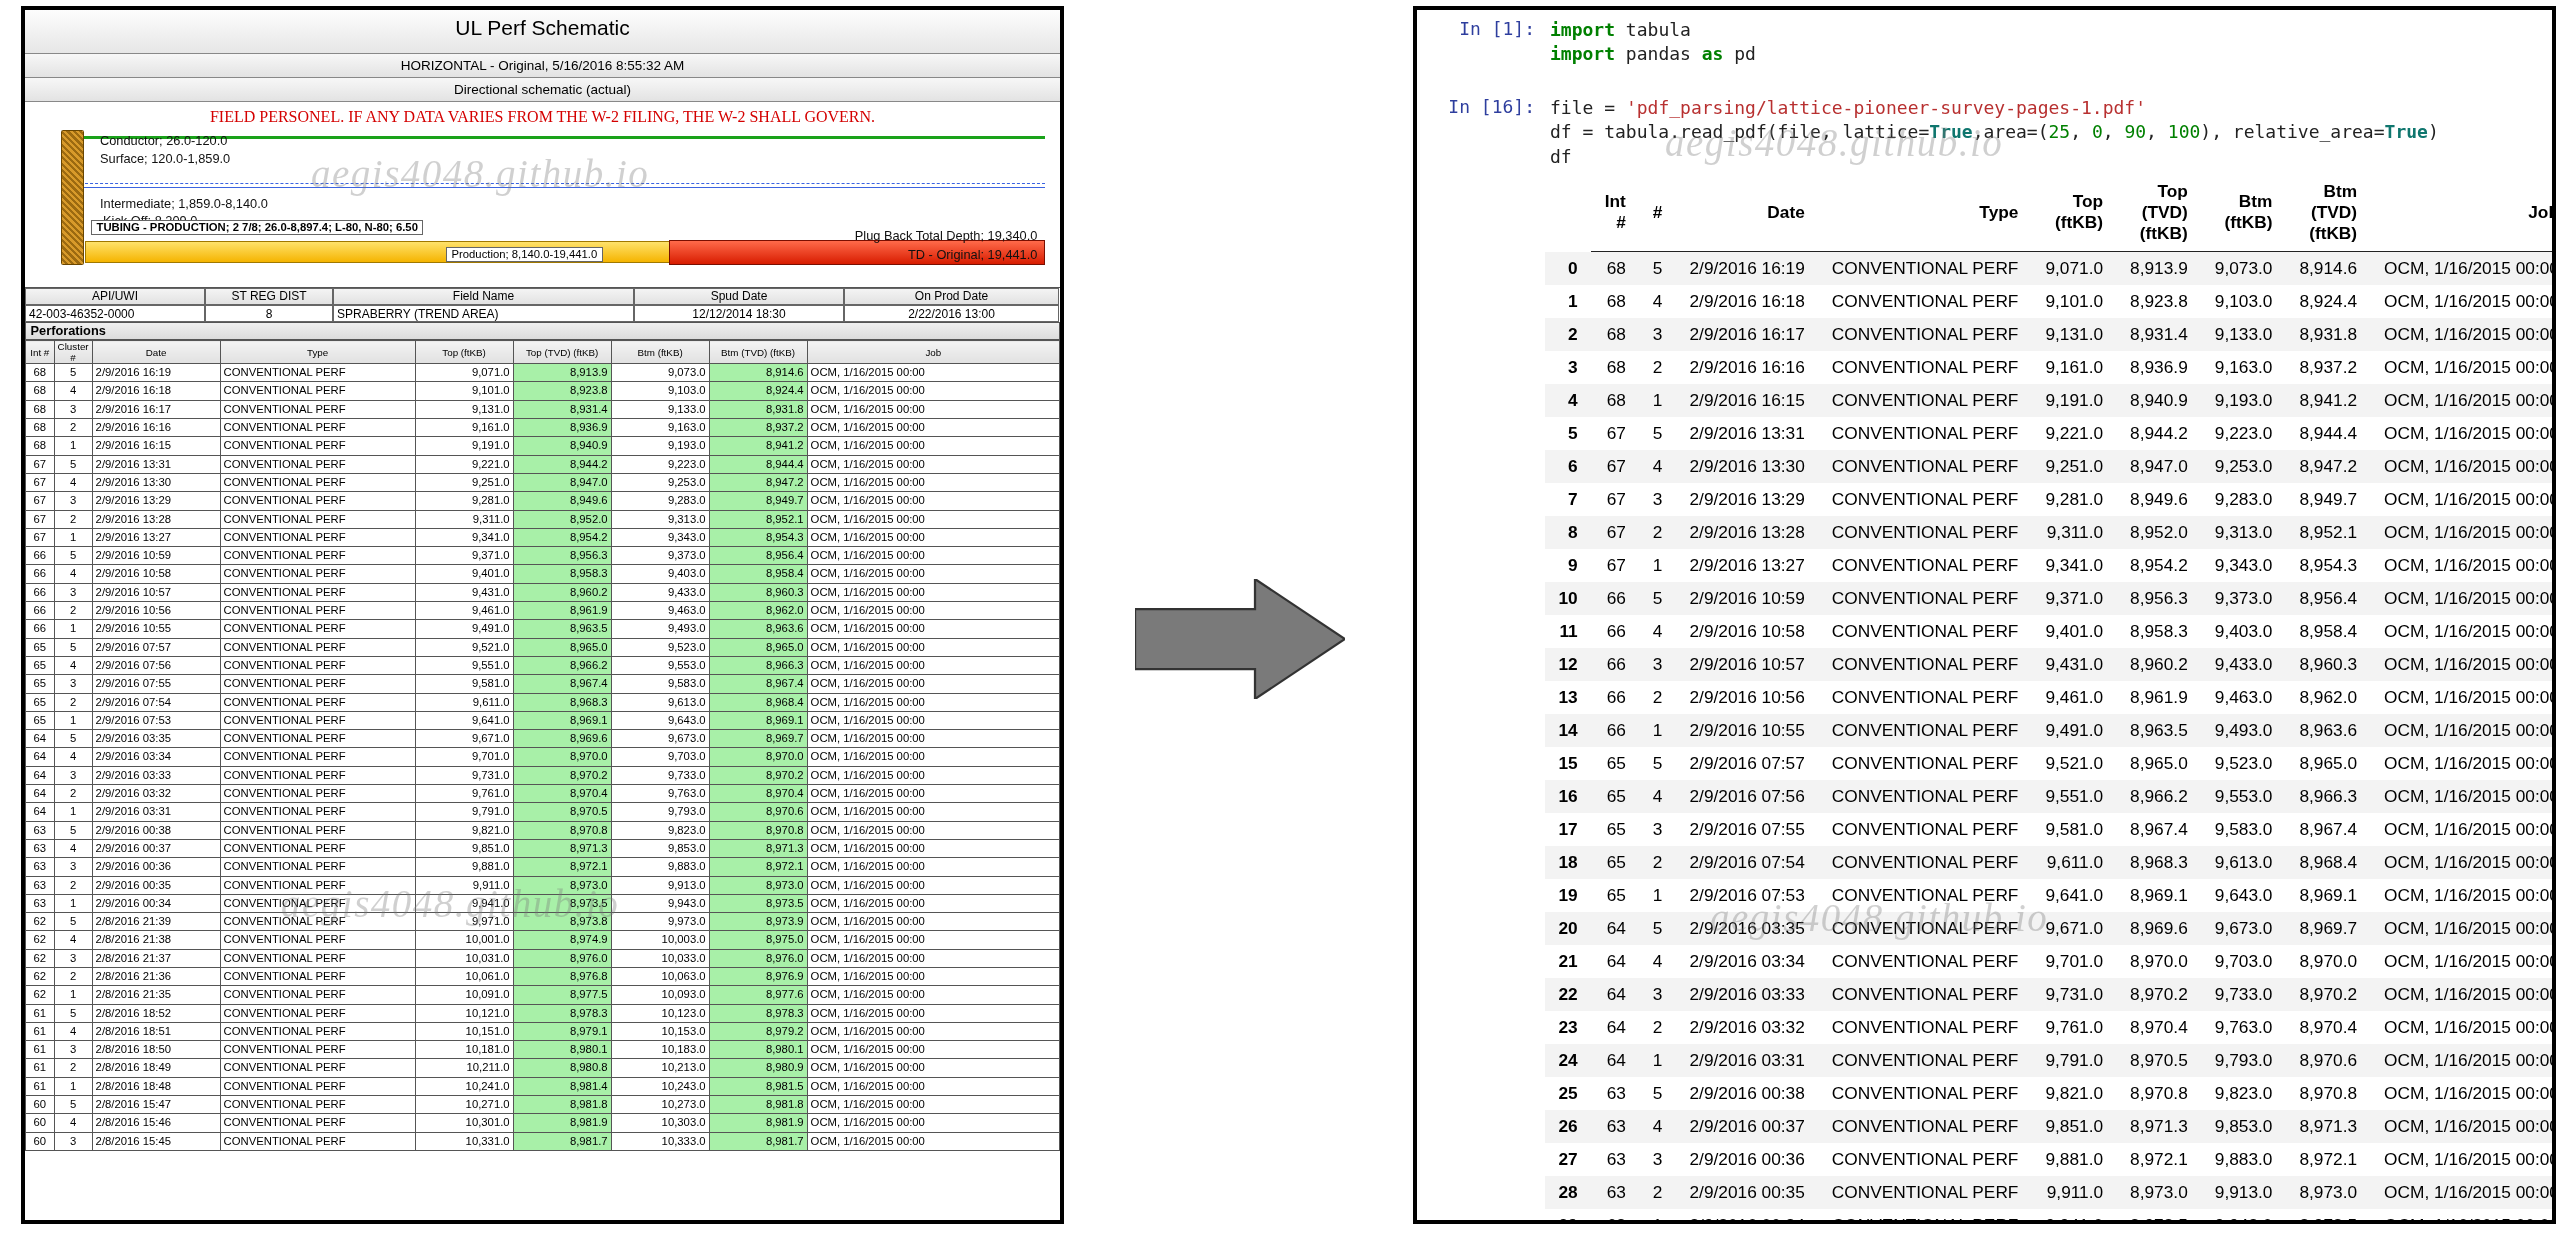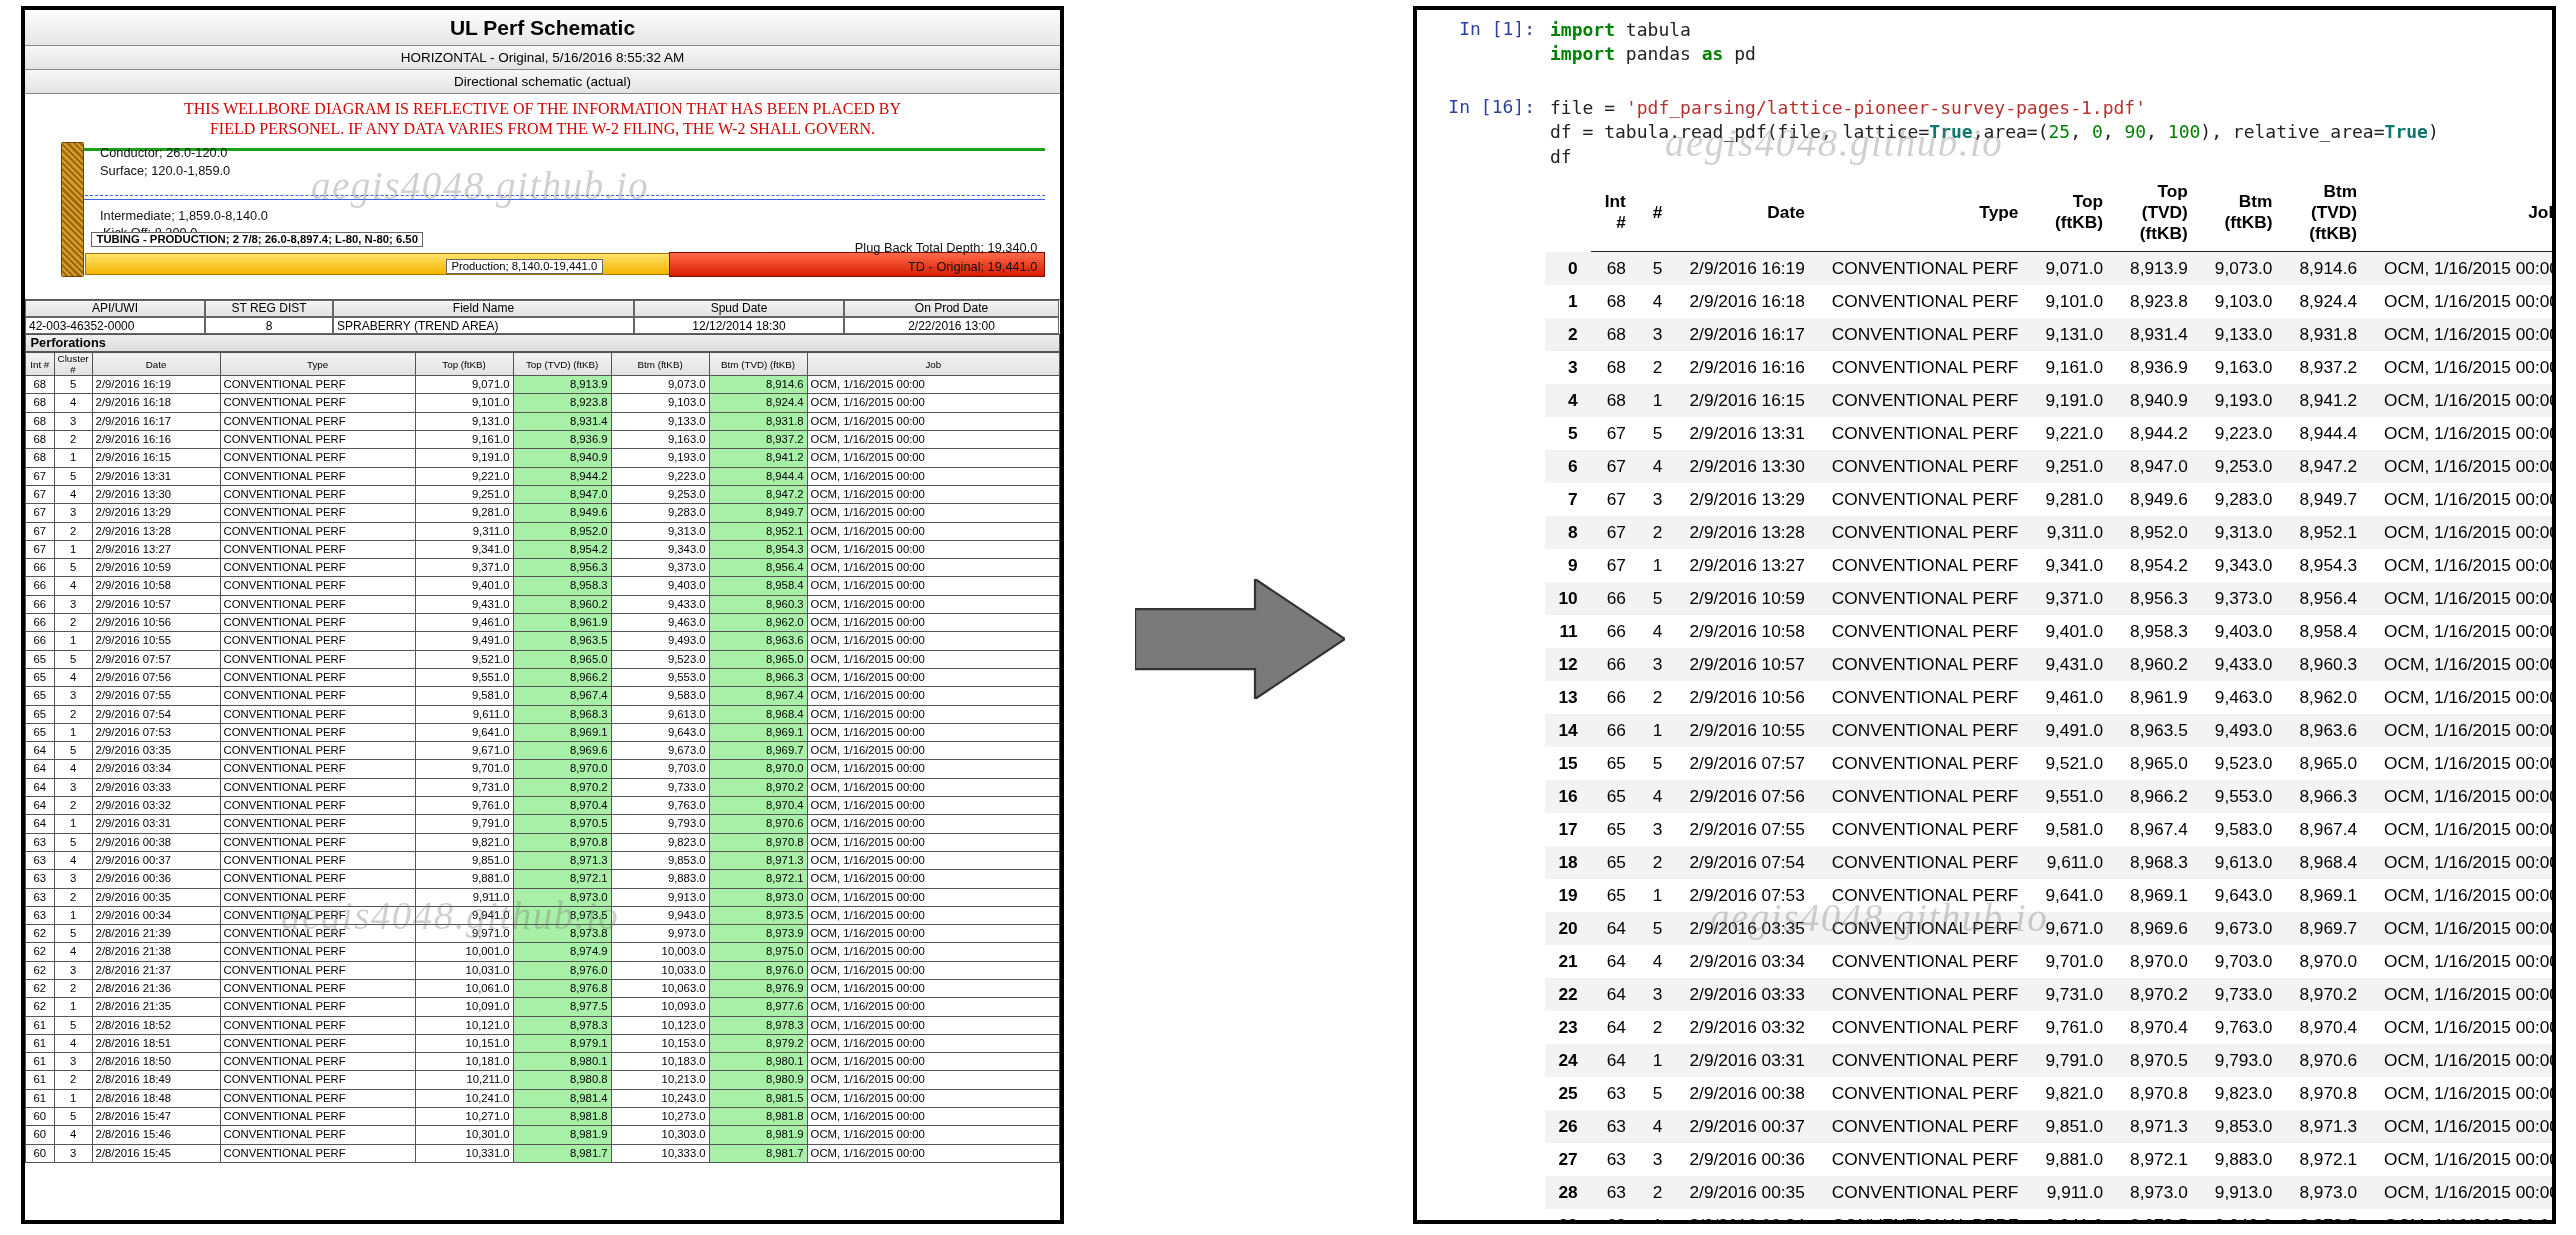--- a/index.html
+++ b/index.html
@@ -7,22 +7,22 @@
   .canvas { position:relative; width:2576px; height:1235px; background:#fff; }
 
   
   .left-panel {
     position:absolute; left:21px; top:6px; width:1043px; height:1218px;
     border:4.5px solid #000; background:#fff; overflow:hidden;
   }
   .report-title-bar {
     background:linear-gradient(#fdfdfd,#e6e6e6);
     border-bottom:0.8px solid #888;
-    height:36px; line-height:36px; text-align:center;
-    font-weight:bold; font-size:21px;
+    height:44px; line-height:36px; text-align:center;
+    font-weight:normal; font-size:21px;
   }
   .report-sub-bar, .report-sub-bar2 {
     background:linear-gradient(#f7f7f7,#e3e3e3);
     border-bottom:0.8px solid #888;
     height:24px; line-height:24px; text-align:center;
     font-size:13.5px;
   }
   .red-banner {
     color:#d40000; font-family:"Times New Roman",serif;
     text-align:center; font-size:16px; line-height:1.25;
@@ -132,21 +132,20 @@
 <body>
 
 <div class="canvas">
 
   <div class="left-panel">
     <div class="report-title-bar">UL Perf Schematic</div>
     <div class="report-sub-bar">HORIZONTAL - Original, 5/16/2016 8:55:32 AM</div>
     <div class="report-sub-bar2">Directional schematic (actual)</div>
 
     <div class="red-banner">
-      <div>THIS WELLBORE DIAGRAM IS REFLECTIVE OF THE INFORMATION THAT HAS BEEN PLACED BY</div>
       <div>FIELD PERSONEL.  IF ANY DATA VARIES FROM THE W-2 FILING, THE W-2 SHALL GOVERN.</div>
     </div>
 
     <div class="schematic-box">
       <div class="sch-green-line" style="top:6px;"></div>
       <div class="sch-blue-line wavy" style="top:53px;"></div>
       <div class="sch-blue-line" style="top:57px;"></div>
       <div class="sch-well-head"></div>
       <div class="sch-prod-bar"></div>
       <div class="sch-prod-red"></div>

